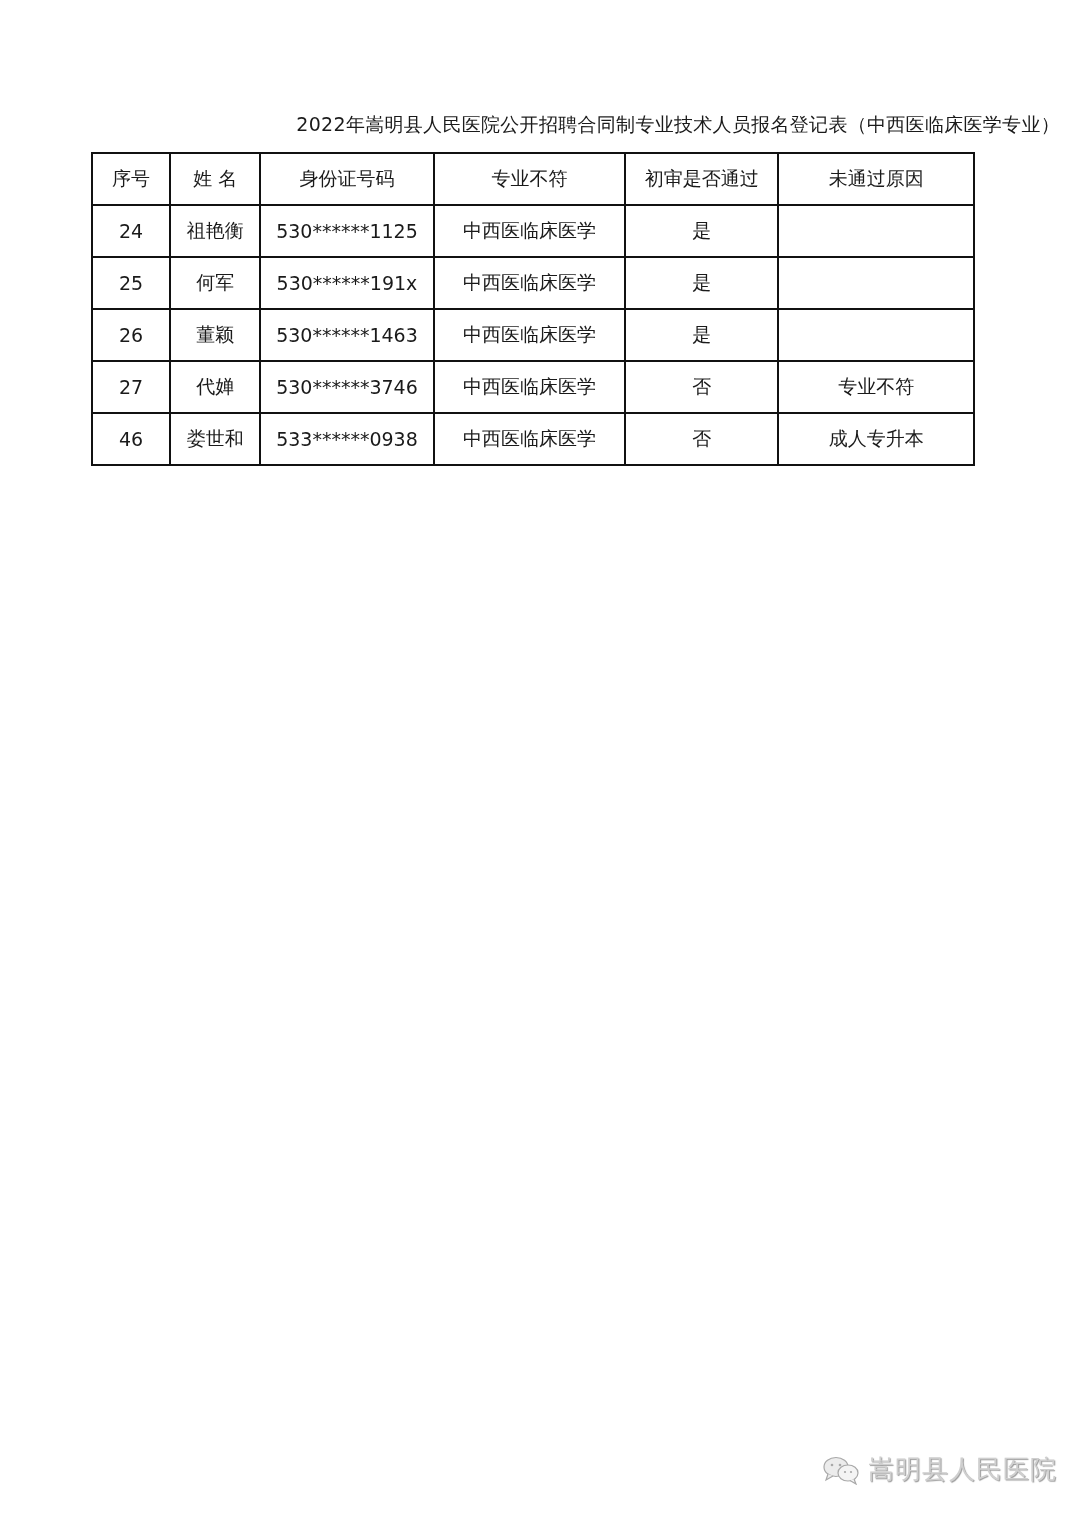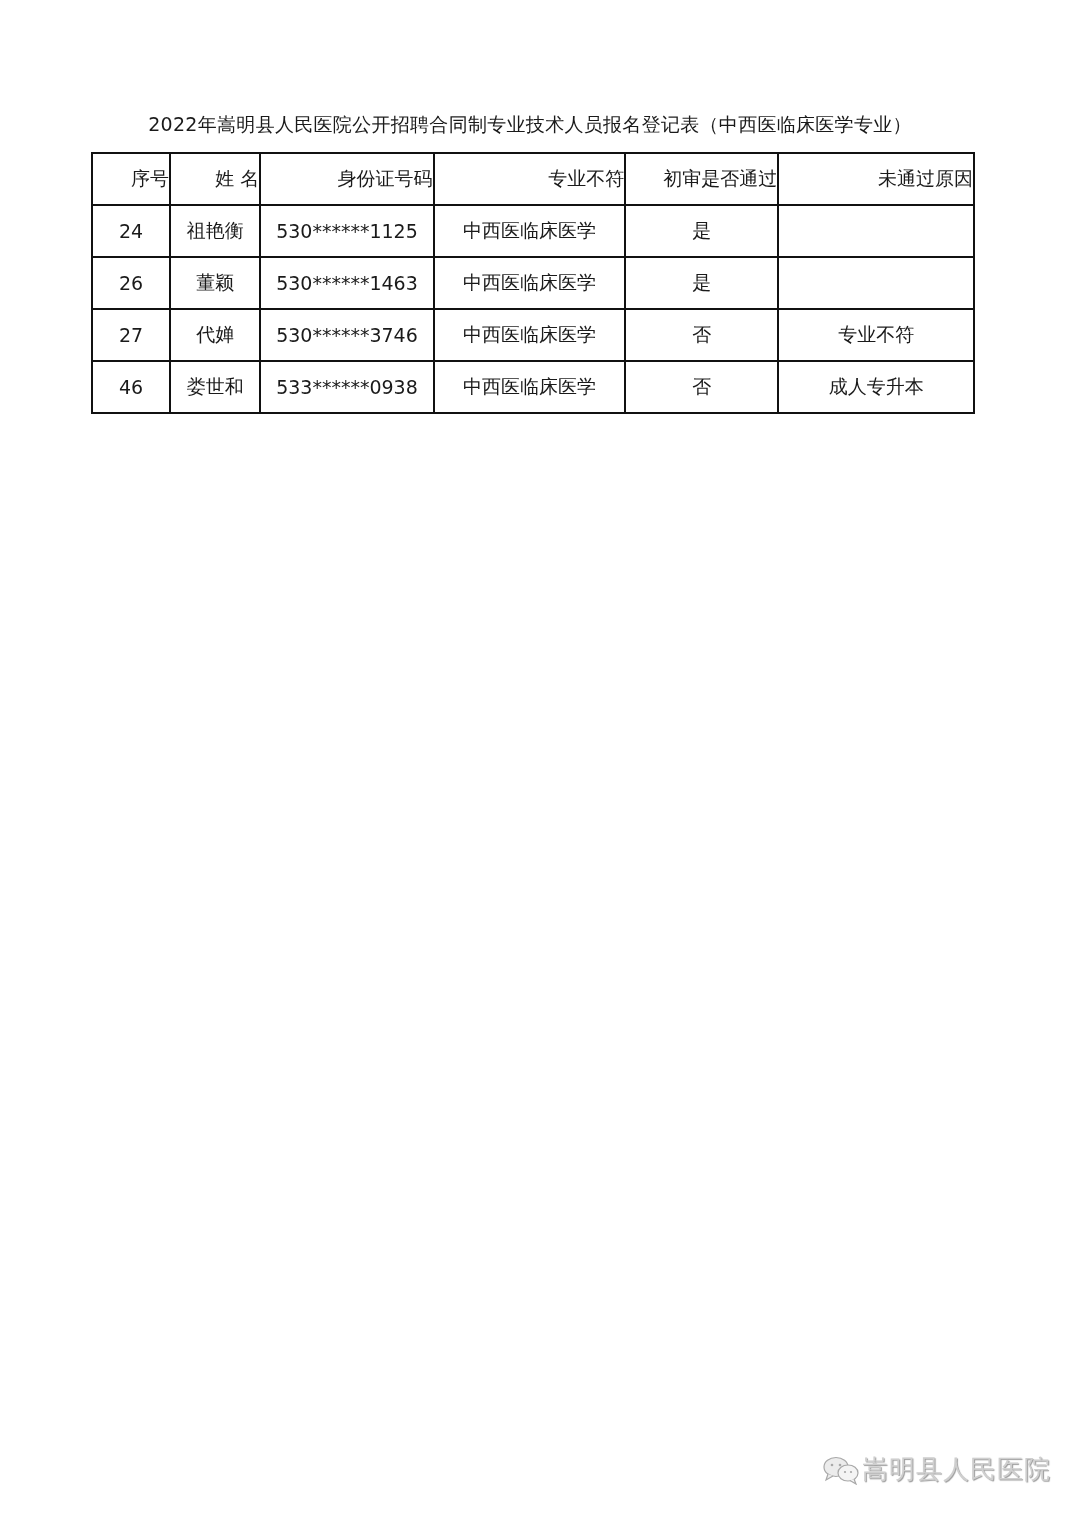--- a/index.html
+++ b/index.html
@@ -1,27 +1,27 @@
 <!DOCTYPE html>
 <html><head>
 <meta charset="utf-8">
 <style>
   html, body { margin:0; padding:0; background:#ffffff; }
   body { width:1080px; height:1527px; position:relative; overflow:hidden;
          font-family:"DejaVu Sans","Liberation Sans",sans-serif; color:#1a1a1a; }
-  .title { position:absolute; left:0; top:112px; width:1060px; text-align:center;
+  .title { position:absolute; left:0; top:112px; width:1060px; text-align:right;
            font-size:19px; letter-spacing:0.3px; white-space:nowrap; }
   table.reg { position:absolute; left:91px; top:152px; border-collapse:collapse;
               table-layout:fixed; width:884px; }
   table.reg td, table.reg th { border:2px solid #111; text-align:center; vertical-align:middle;
               font-size:19px; font-weight:normal; padding:0; height:50px; }
-  table.reg th { height:50px;text-align:right; }
+  table.reg th { height:50px; }
   .c1{width:77px}.c2{width:89px}.c3{width:171px}.c4{width:189px}.c5{width:151px}.c6{width:193px}
   .watermark { position:absolute; left:822px; top:1452px; display:flex; align-items:center;
-               color:#cfcfcf; font-size:26px; letter-spacing:1px;
+               gap:6px; color:#cfcfcf; font-size:26px; letter-spacing:1px;
                text-shadow:1px 1px 1px #9a9a9a; }
   .wechat { width:40px; height:30px; position:relative; }
 </style>
 </head>
 <body>
 
 <div class="title">2022年嵩明县人民医院公开招聘合同制专业技术人员报名登记表（中西医临床医学专业）</div>
 
 <table class="reg">
   <colgroup>
@@ -40,20 +40,28 @@
       <th>专业不符</th>
       <th>初审是否通过</th>
       <th>未通过原因</th>
     </tr>
   </thead>
   <tbody>
     <tr>
       <td>24</td>
       <td>祖艳衡</td>
       <td>530******1125</td>
+      <td>中西医临床医学</td>
+      <td>是</td>
+      <td></td>
+    </tr>
+    <tr>
+      <td>25</td>
+      <td>何军</td>
+      <td>530******191x</td>
       <td>中西医临床医学</td>
       <td>是</td>
       <td></td>
     </tr>
     <tr>
       <td>26</td>
       <td>董颖</td>
       <td>530******1463</td>
       <td>中西医临床医学</td>
       <td>是</td>

